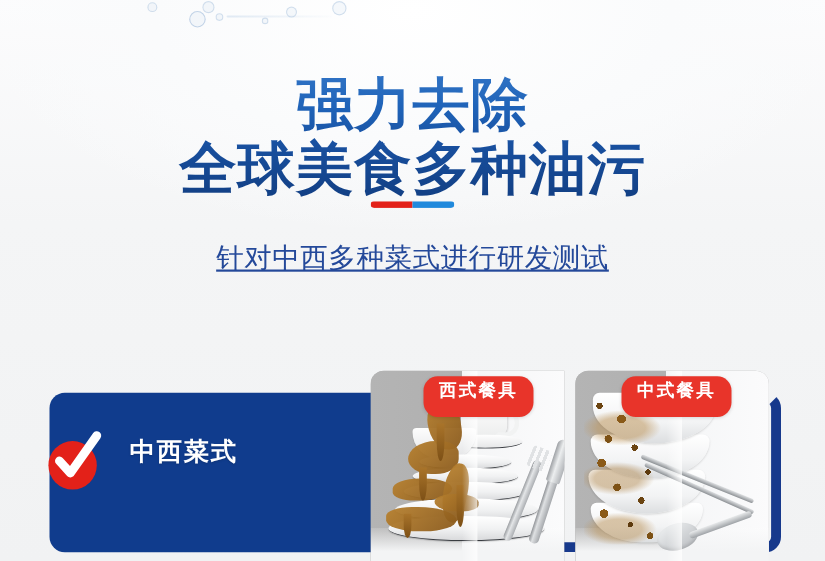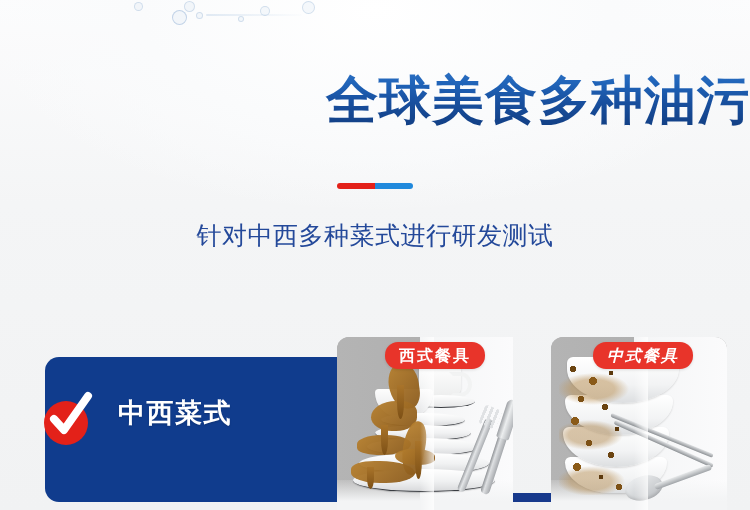--- a/index.html
+++ b/index.html
@@ -69,21 +69,21 @@
     letter-spacing: 1px;
     background: linear-gradient(180deg, #2f72c4 0%, #1f63b8 26%, #184f9e 58%, #123f84 100%);
     -webkit-background-clip: text;
     background-clip: text;
     color: transparent;
     -webkit-text-fill-color: transparent;
     text-shadow: none;
     white-space: nowrap;
   }
   .headline .l1 { display: block; }
-  .headline .l2 { display: block; margin-top: 4px; text-align: right; }
+  .headline .l2 { display: block; margin-top: 4px; }
 
   
   .divider {
     position: absolute;
     top: 183px;
     left: 50%;
     transform: translateX(-50%);
     width: 76px;
     height: 6px;
     border-radius: 3px;
@@ -100,21 +100,21 @@
     top: 218px;
     left: 0;
     width: 750px;
     text-align: center;
     color: #24499a;
     font-size: 25px;
     font-weight: 500;
     line-height: 1.42;
     letter-spacing: 0.5px;
   }
-  .subtitle span { display: block; }
+  .subtitle span { display: block; text-decoration: underline; }
 
   
   .compare-block {
     position: absolute;
     left: 0;
     top: 320px;
     width: 750px;
     height: 190px;
   }
 
@@ -170,21 +170,21 @@
     width: 54px;
     height: 54px;
     overflow: visible;
   }
 
   .panel-text {
     position: absolute;
     left: 118px;
     top: 76px;
     color: #ffffff;
-    font-size: 27px;
+    font-size: 23px;
     font-weight: 700;
     line-height: 1.28;
     letter-spacing: 1.5px;
     text-shadow: 0 1px 2px rgba(0,0,0,0.18);
   }
   .panel-text span { display: block; }
 
   
   .photo-card {
     position: absolute;
@@ -192,44 +192,43 @@
     height: 173px;
     background: #b0b0b0;
     overflow: hidden;
   }
   .photo-card.left {
     left: 337px;
     width: 176px;
     border-radius: 12px 0 0 0;
   }
   .photo-card.right {
-    left: 551px;
+    left: 523px;
     width: 176px;
     border-radius: 12px 12px 0 0;
-    font-style: italic;
   }
   
   .card-bg {
     position: absolute;
     inset: 0;
     background: linear-gradient(90deg,
                 #b4b4b4 0%, #b0b0b0 47%,
                 #f4f5f6 47%, #fbfbfc 100%);
   }
   .card-floor {
     position: absolute;
     left: 0; right: 0; bottom: 0;
     height: 30px;
     background: linear-gradient(180deg, rgba(255,255,255,0.15), #f3f4f5 70%);
   }
 
   .red-label {
     position: absolute;
     top: 5px;
-    height: 27px;
+    height: 37px;
     line-height: 27px;
     padding: 0 14px;
     background: #e8342a;
     border-radius: 13px;
     color: #fff;
     font-size: 16px;
     font-weight: 700;
     letter-spacing: 2px;
     white-space: nowrap;
     text-align: center;
@@ -433,20 +432,21 @@
     <span class="bub b2"></span>
     <span class="bub b3"></span>
     <span class="bub b4"></span>
     <span class="bub b5"></span>
     <span class="bub b6"></span>
     <span class="bub b7"></span>
     <span class="streak"></span>
   </div>
 
   <h1 class="headline">
+    <span class="l1">强力去除</span>
     <span class="l2">全球美食多种油污</span>
   </h1>
 
   <div class="divider">
     <span class="seg seg-red"></span>
     <span class="seg seg-blue"></span>
   </div>
 
   <div class="subtitle">
     <span>针对中西多种菜式进行研发测试</span>

